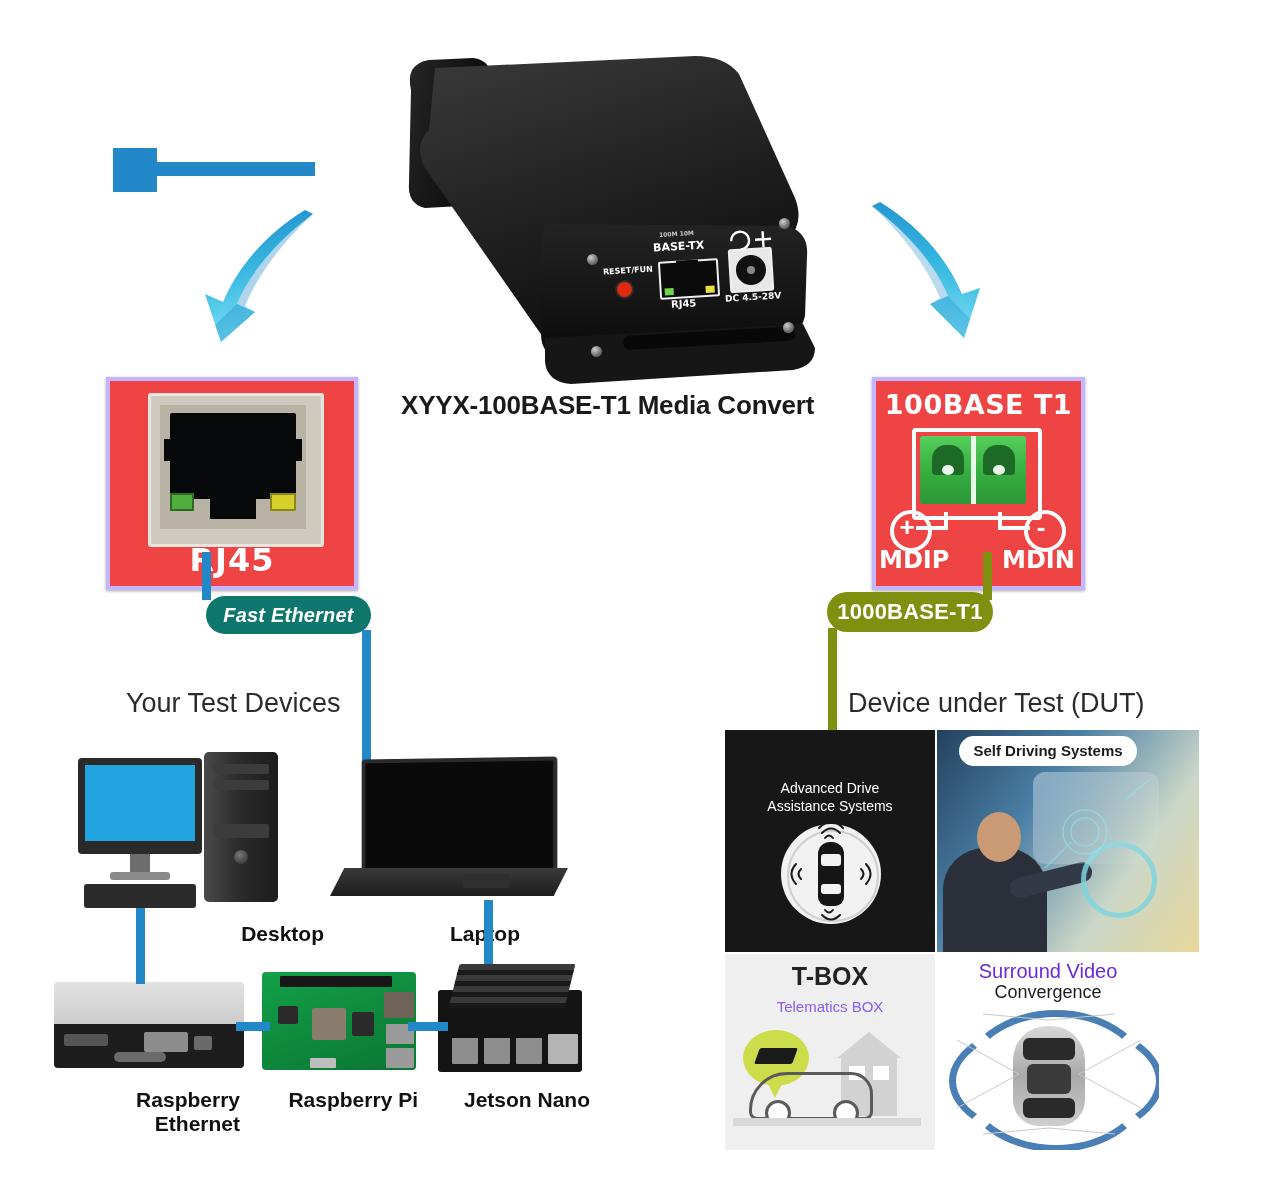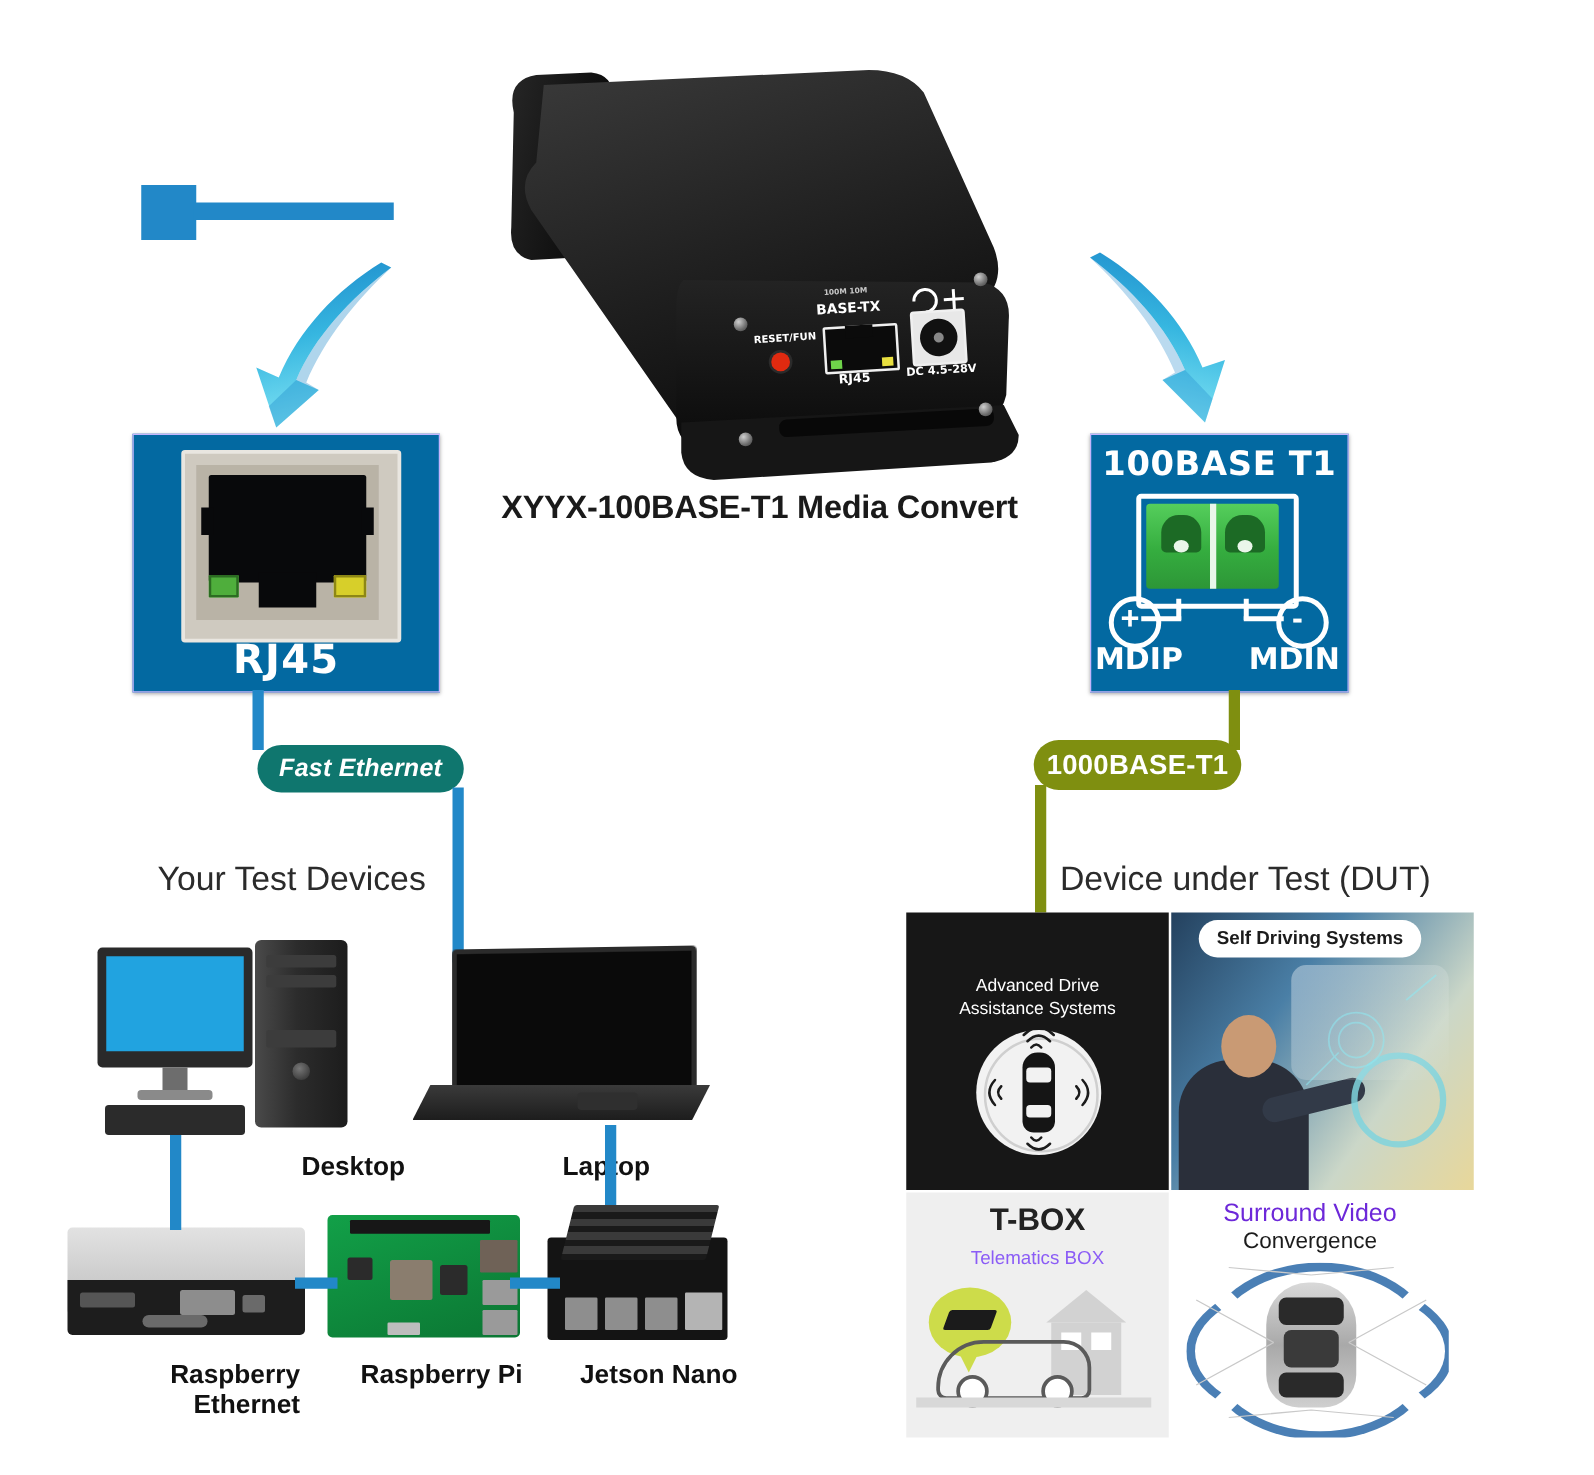--- a/index.html
+++ b/index.html
@@ -20,22 +20,22 @@
   .pill{position:absolute;border-radius:26px;display:flex;align-items:center;
         justify-content:center;color:#fff;font-weight:bold;white-space:nowrap;}
   .pill-blue{background:#0f766e;font-size:20px;letter-spacing:.2px;font-style:italic;}
   .pill-olive{background:#7f8f10;font-size:22px;letter-spacing:.2px;}
 
   
   .marker-sq{background:#2288c8;}
   .marker-bar{background:#2288c8;}
 
   
-  .port-panel{position:absolute;background:#0369a1;border:1px solid #c4b5fd;
-              box-shadow:0 1px 3px rgba(0,0,0,.35);overflow:hidden;}
+  .port-panel{position:absolute;background:#ef4444;border:4px solid #c4b5fd;
+              box-shadow:0 1px 3px rgba(0,0,0,.35);overflow:hidden;margin-top:30px;}
   .port-caption{position:absolute;left:0;right:0;text-align:center;color:#fff;
                 font-weight:bold;font-family:"DejaVu Sans",sans-serif;}
 
   
   .rj-outer{position:absolute;background:#cfcac0;border:3px solid #e9e6e0;border-radius:3px;}
   .rj-inner{position:absolute;background:#b9b3a6;}
   .rj-hole{position:absolute;background:#08090b;border-radius:2px;}
   .rj-tab{position:absolute;background:#08090b;}
   .rj-led{position:absolute;border-radius:1px;}
 
@@ -363,21 +363,21 @@
         <path d="M44 86 q4 5 8 0"></path>
           <path d="M41 91 q9 9 18 0"></path>
         <path d="M20 45 q-5 5 0 10"></path>
           <path d="M15 40 q-9 10 0 20"></path>
         <path d="M80 45 q5 5 0 10"></path>
           <path d="M85 40 q9 10 0 20"></path>
       </g>
     </svg>
   </div>
 
-  <div class="dut-cell sd-cell" style="left:212px;top:0;width:242px;height:222px;">
+  <div class="dut-cell sd-cell" style="left:212px;top:0;width:262px;height:222px;">
     <div class="sd-pill" style="left:22px;top:6px;width:178px;height:30px;line-height:30px;font-size:15px;">
       <span>Self Driving Systems</span>
     </div>
     <div class="sd-person" style="left:6px;top:118px;width:104px;height:104px;"></div>
     <div class="sd-head" style="left:40px;top:82px;width:44px;height:50px;"></div>
     <div class="abs" style="left:72px;top:140px;width:84px;height:20px;background:#323a48;
                 border-radius:10px;transform:rotate(-14deg);"></div>
     <div class="sd-wheel" style="left:144px;top:112px;width:66px;height:66px;"></div>
     <div class="abs" style="left:96px;top:42px;width:126px;height:92px;
                 background:linear-gradient(135deg,rgba(255,255,255,.38),rgba(255,255,255,0));

